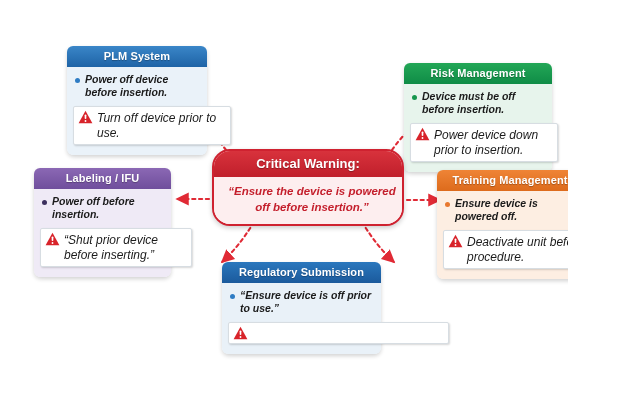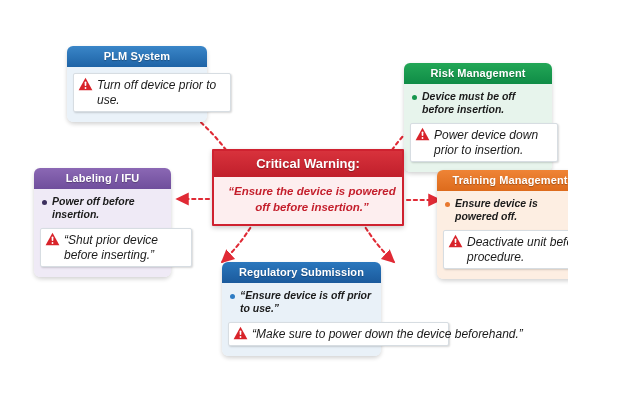--- a/index.html
+++ b/index.html
@@ -118,21 +118,21 @@
   .n-reg .node-body   { background: #e9f1f8; }
   .n-reg .dot         { background: #2e7cc4; }
 
   
   #center-card {
     position: absolute;
     left: 212px;
     top: 149px;
     width: 192px;
     border: 2px solid #cf2230;
-    border-radius: 1px;
+    border-radius: 18px;
     background: #fdeeef;
     box-shadow: 0 2px 5px rgba(0,0,0,0.2);
     box-sizing: border-box;
     overflow: hidden;
   }
   #center-header {
     background: linear-gradient(#d8323c, #c01f2b);
     color: #ffffff;
     font-weight: bold;
     font-size: 13px;
@@ -174,20 +174,24 @@
     <path d="M 407,200 L 440,200" fill="none" stroke="#e02a35" stroke-width="2.1" stroke-dasharray="3.2 3.6" stroke-linecap="round" marker-end="url(#ah)"></path>
 
     <path d="M 254,222 C 243,240 233,252 222,262" fill="none" stroke="#e02a35" stroke-width="2.1" stroke-dasharray="3.2 3.6" stroke-linecap="round" marker-end="url(#ah)"></path>
 
     <path d="M 362,222 C 373,240 383,252 394,262" fill="none" stroke="#e02a35" stroke-width="2.1" stroke-dasharray="3.2 3.6" stroke-linecap="round" marker-end="url(#ah)"></path>
   </svg>
 
   <div class="node n-plm" style="left:67px; top:46px; width:140px;">
     <div class="node-header">PLM System</div>
     <div class="node-body">
+      <div class="bullet-row">
+        <span class="dot"></span>
+        <span class="bullet-text">Power off device before insertion.</span>
+      </div>
       <div class="tooltip" style="width:146px;">
         <svg class="warn-icon" viewBox="0 0 20 18" xmlns="http://www.w3.org/2000/svg">
           <path d="M10 0.8 L19.2 17.2 L0.8 17.2 Z" fill="#d8232a"></path>
           <rect x="8.9" y="5.6" width="2.2" height="6.2" rx="1" fill="#ffffff"></rect>
           <circle cx="10" cy="14.3" r="1.25" fill="#ffffff"></circle>
         </svg>
         <span class="tooltip-text">Turn off device prior to use.</span>
       </div>
     </div>
   </div>
@@ -252,21 +256,20 @@
       <div class="bullet-row">
         <span class="dot"></span>
         <span class="bullet-text">“Ensure device is off prior to use.”</span>
       </div>
       <div class="tooltip" style="width:209px;">
         <svg class="warn-icon" viewBox="0 0 20 18" xmlns="http://www.w3.org/2000/svg">
           <path d="M10 0.8 L19.2 17.2 L0.8 17.2 Z" fill="#d8232a"></path>
           <rect x="8.9" y="5.6" width="2.2" height="6.2" rx="1" fill="#ffffff"></rect>
           <circle cx="10" cy="14.3" r="1.25" fill="#ffffff"></circle>
         </svg>
-        <span class="tooltip-text" style="white-space:nowrap;">“Make sure to power down the device beforehand.”</span>
       </div>
     </div>
   </div>
 
   <div id="center-card">
     <div id="center-header">Critical Warning:</div>
     <div id="center-body">
       <div id="center-quote">“Ensure the device is powered off before insertion.”</div>
     </div>
   </div>

